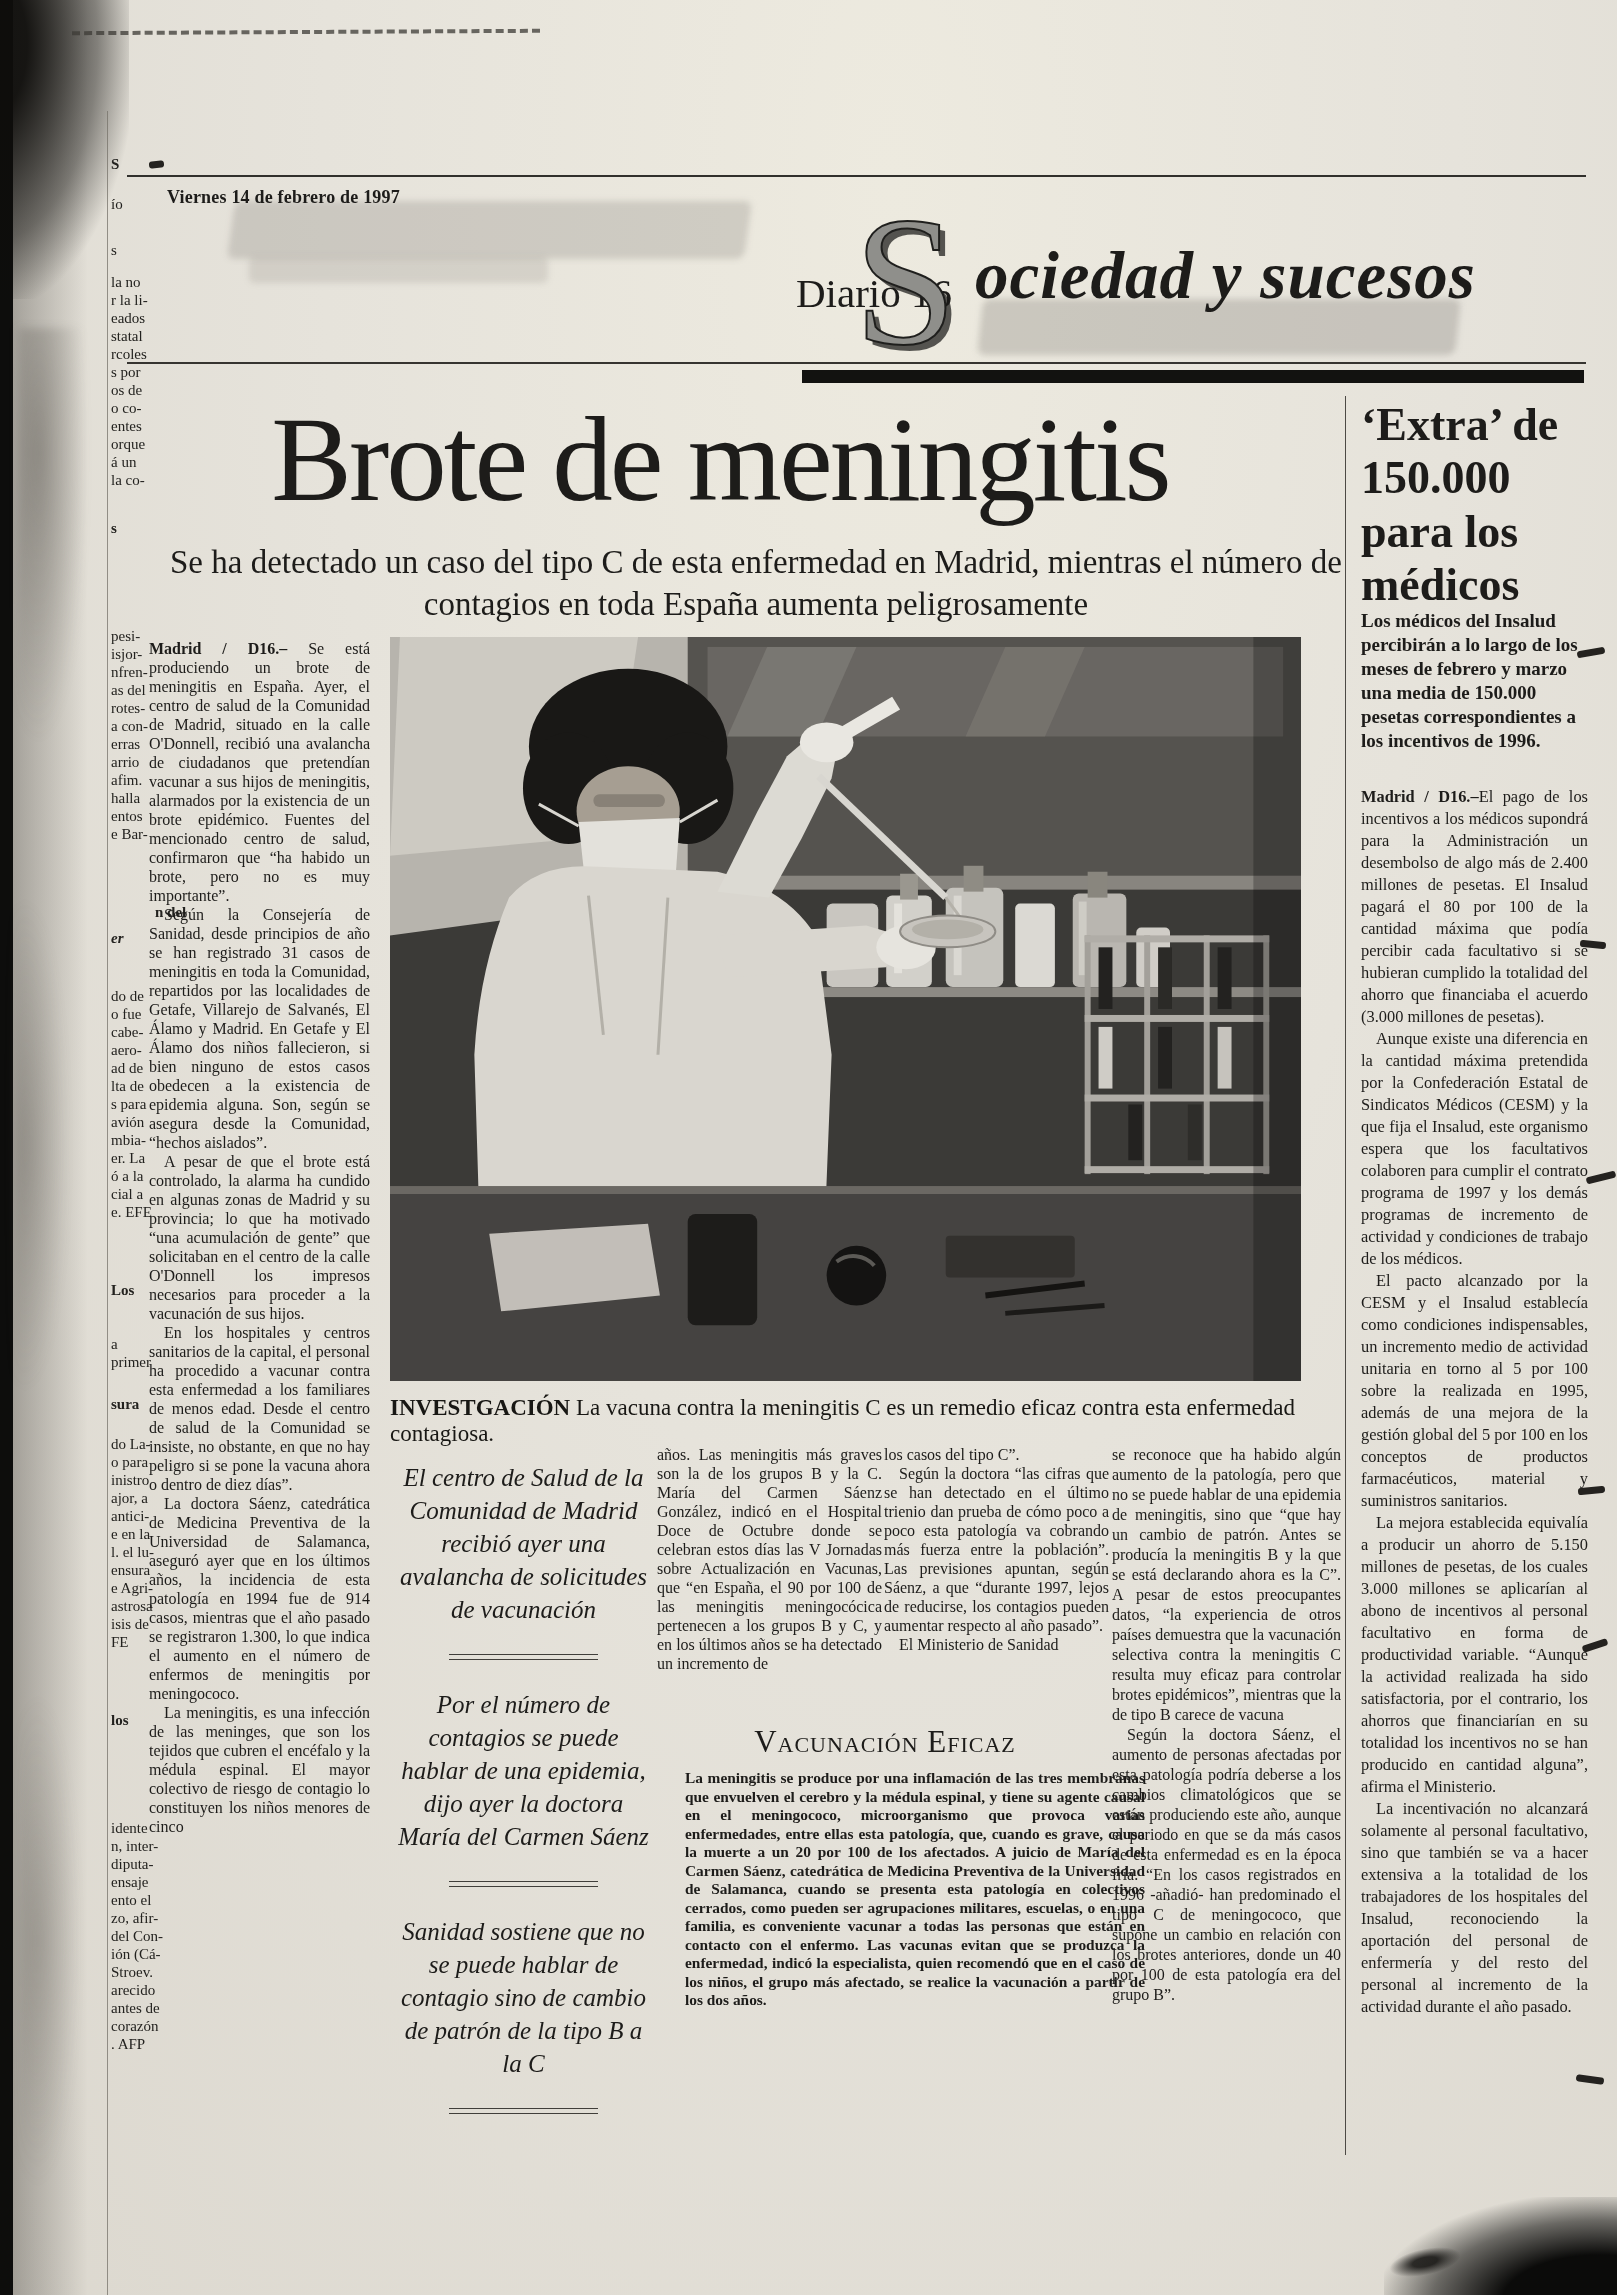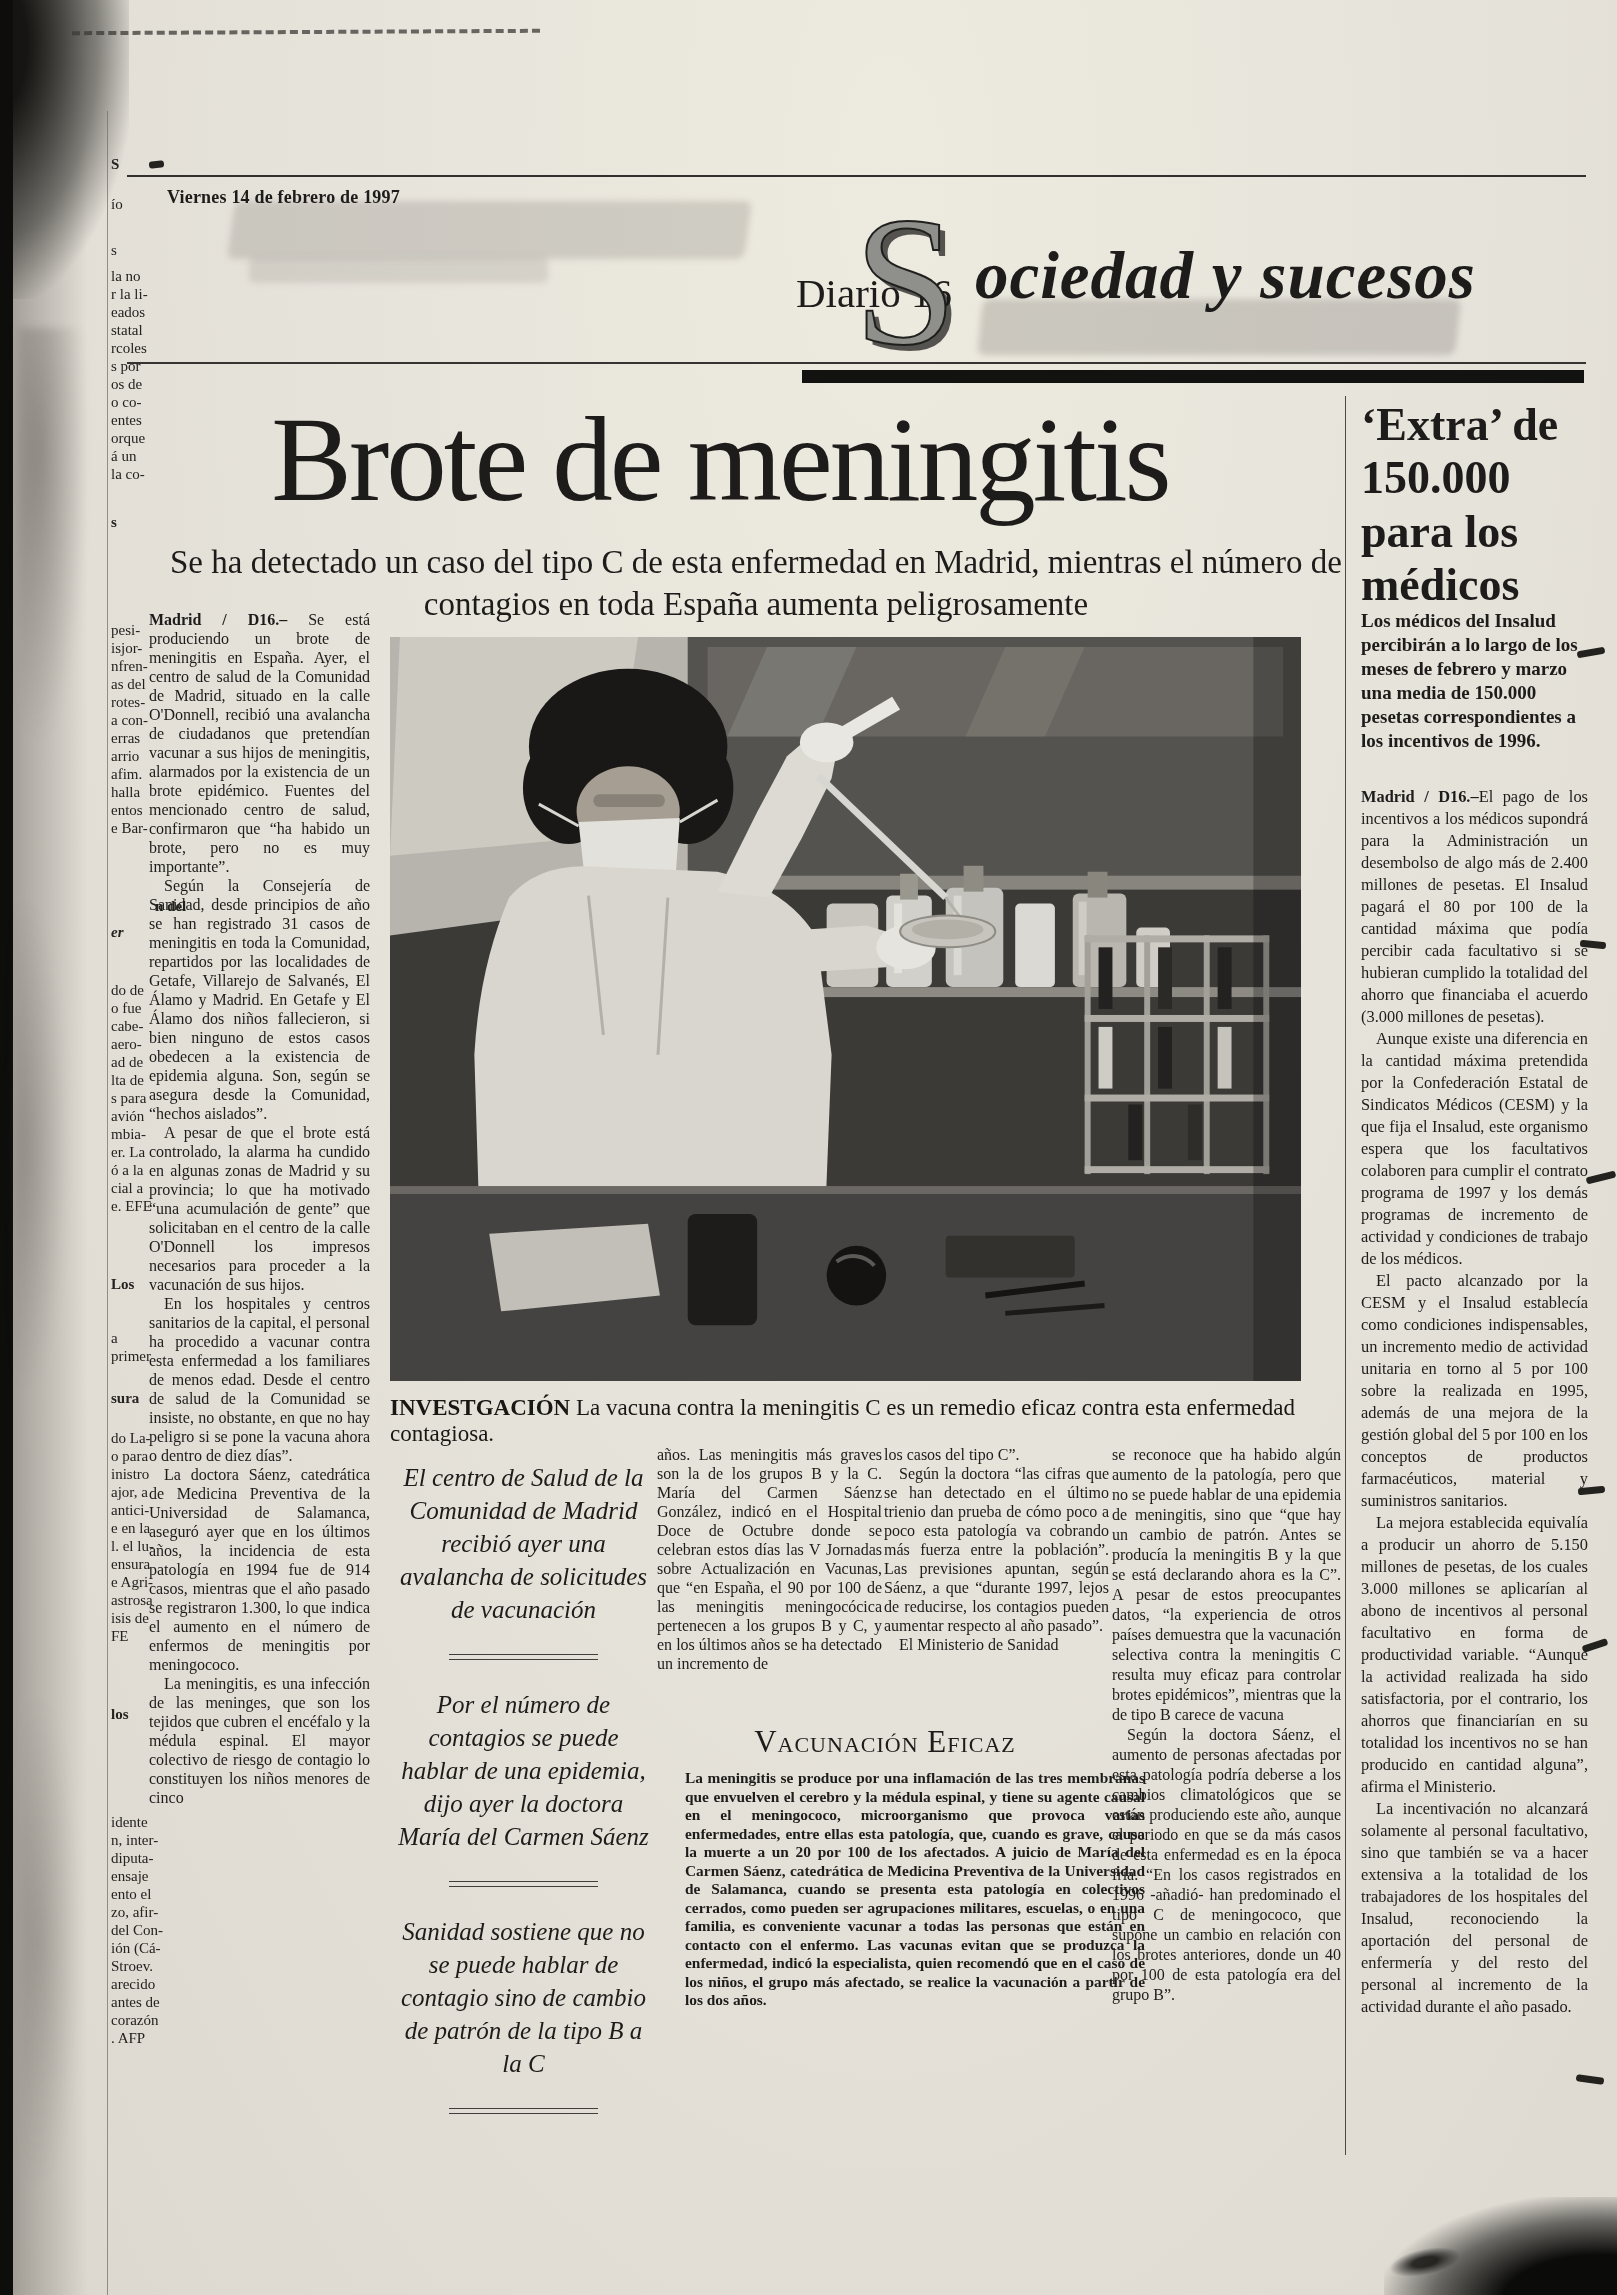--- a/index.html
+++ b/index.html
@@ -43,21 +43,21 @@
   .big-s{left:854px;top:205px;font-size:185px;line-height:151px;color:#8f8f8b;
     -webkit-text-stroke:2px #1f1f1d;text-shadow:6px 6px 0 rgba(25,25,23,.72);}
   .section-rest{left:975px;top:237px;font-size:67px;font-weight:700;font-style:italic;letter-spacing:1px;}
   .rule-mid{left:127px;top:362px;width:1459px;height:2px;background:#363430;}
   .black-bar{left:802px;top:370px;width:782px;height:13px;background:#121210;}
 
   
   .headline{left:139px;top:394px;width:1154px;text-align:center;font-size:121px;line-height:1.02;letter-spacing:-3px;}
   .subhead{left:169px;top:541px;width:1174px;text-align:center;font-size:33px;line-height:1.28;}
 
-  .colL{left:149px;top:610px;width:221px;height:1441px;font-size:16px;line-height:19px;text-align:justify;overflow:hidden;}
+  .colL{left:149px;top:639px;width:221px;height:1441px;font-size:16px;line-height:19px;text-align:justify;overflow:hidden;}
   .colL p,.col2 p,.col3 p,.col4 p,.side-body p{margin:0;}
   .colL p+p,.col3 p+p,.col4 p+p,.side-body p+p{text-indent:15px;}
 
   .photo{left:390px;top:637px;width:911px;height:744px;background:#3b3a37;}
   .photo svg{display:block;width:100%;height:100%;}
   .caption{left:390px;top:1395px;width:911px;font-family:Liberation Serif, serif;font-size:23px;color:#181714;}
   .caption b{font-weight:700;}
 
   .quotes{left:396px;top:1461px;width:255px;text-align:center;font-style:italic;font-size:25px;line-height:33px;}
   .quote{margin:0;}
@@ -104,21 +104,21 @@
   <div class="abs blob-br2"></div>
 
   <div class="abs frags">
 
       <div class="frag bold">S</div>
 
       <div class="frag" style="margin-top: 22px;">ío</div>
 
       <div class="frag" style="margin-top: 28px;">s</div>
 
-      <div class="frag" style="margin-top: 8px;">la no</div>
+      <div class="frag" style="margin-top: 14px;">la no</div>
 
       <div class="frag">r la li-</div>
 
       <div class="frag">eados</div>
 
       <div class="frag">statal</div>
 
       <div class="frag">rcoles</div>
 
       <div class="frag">s por</div>

